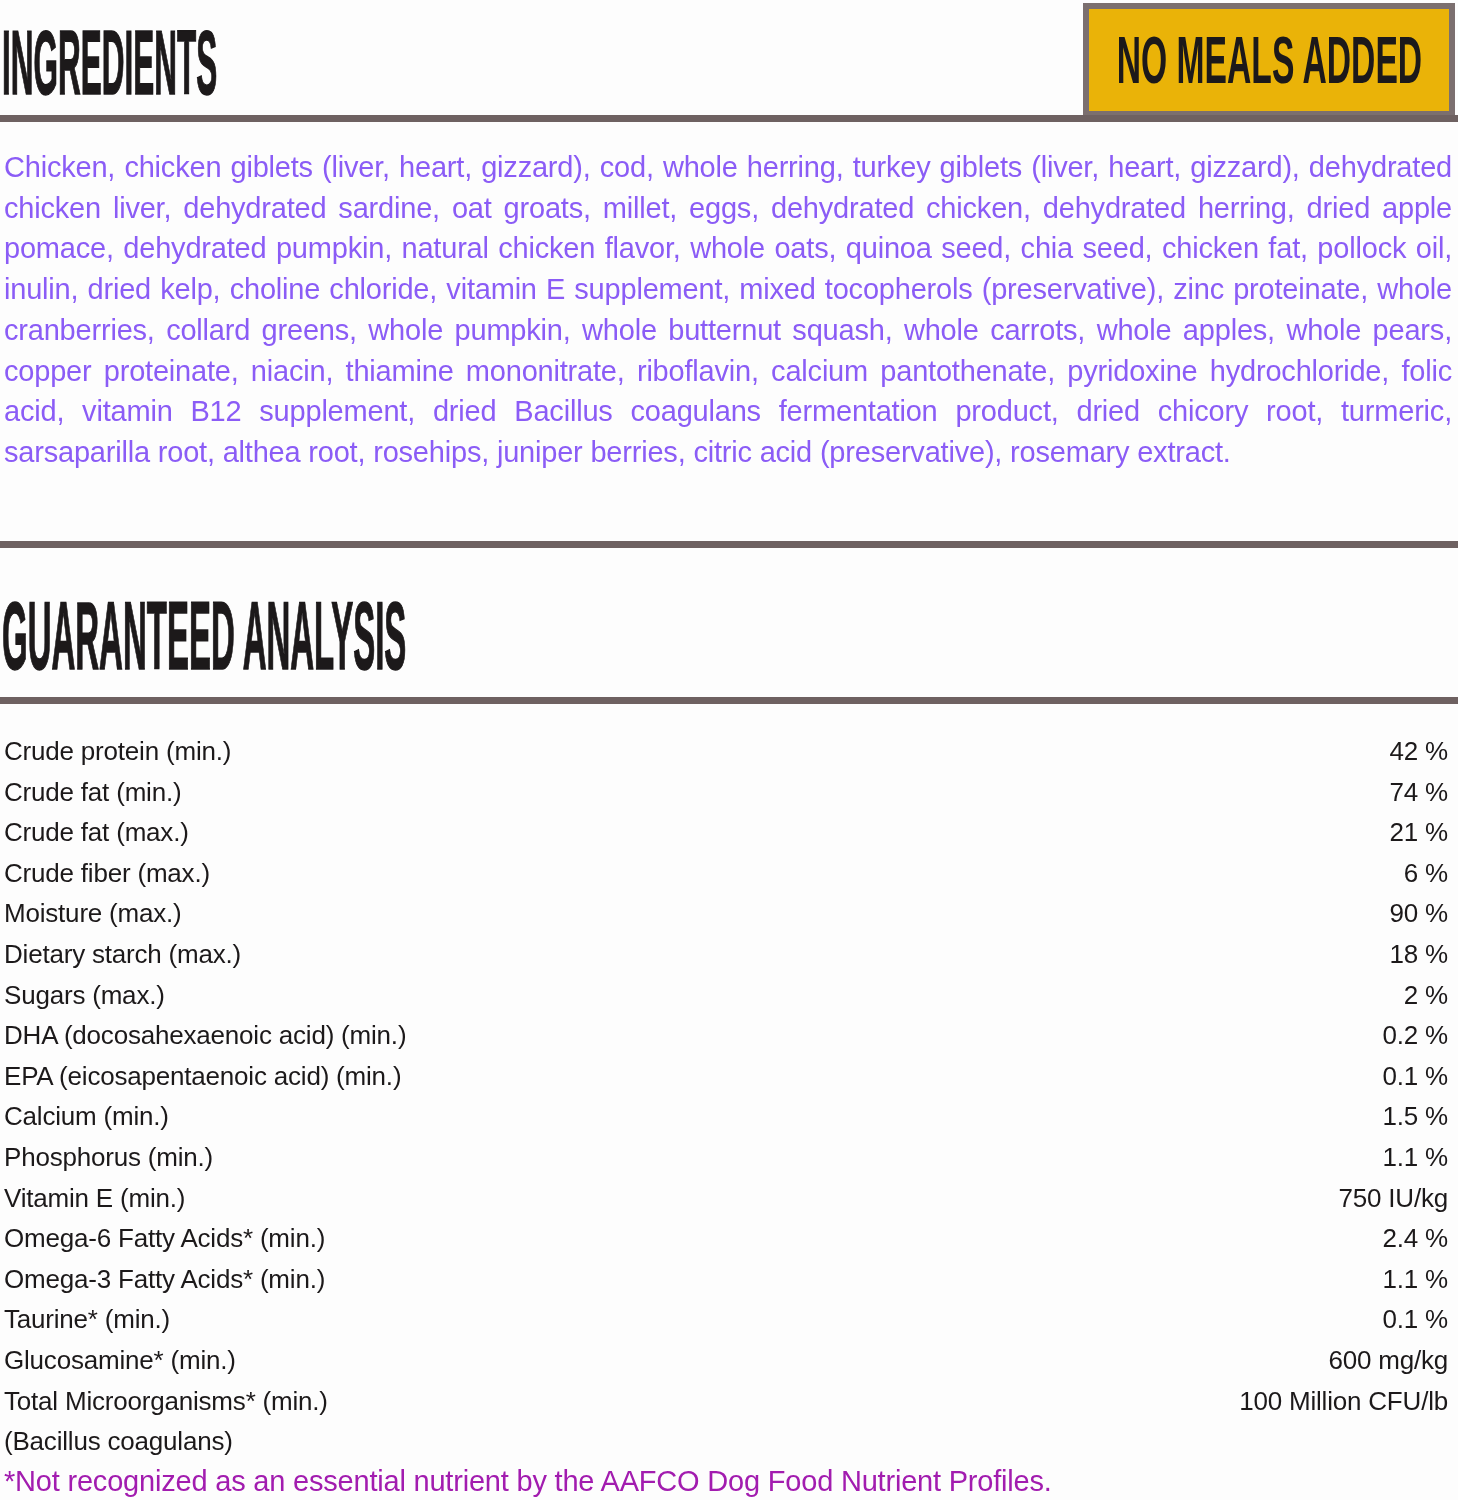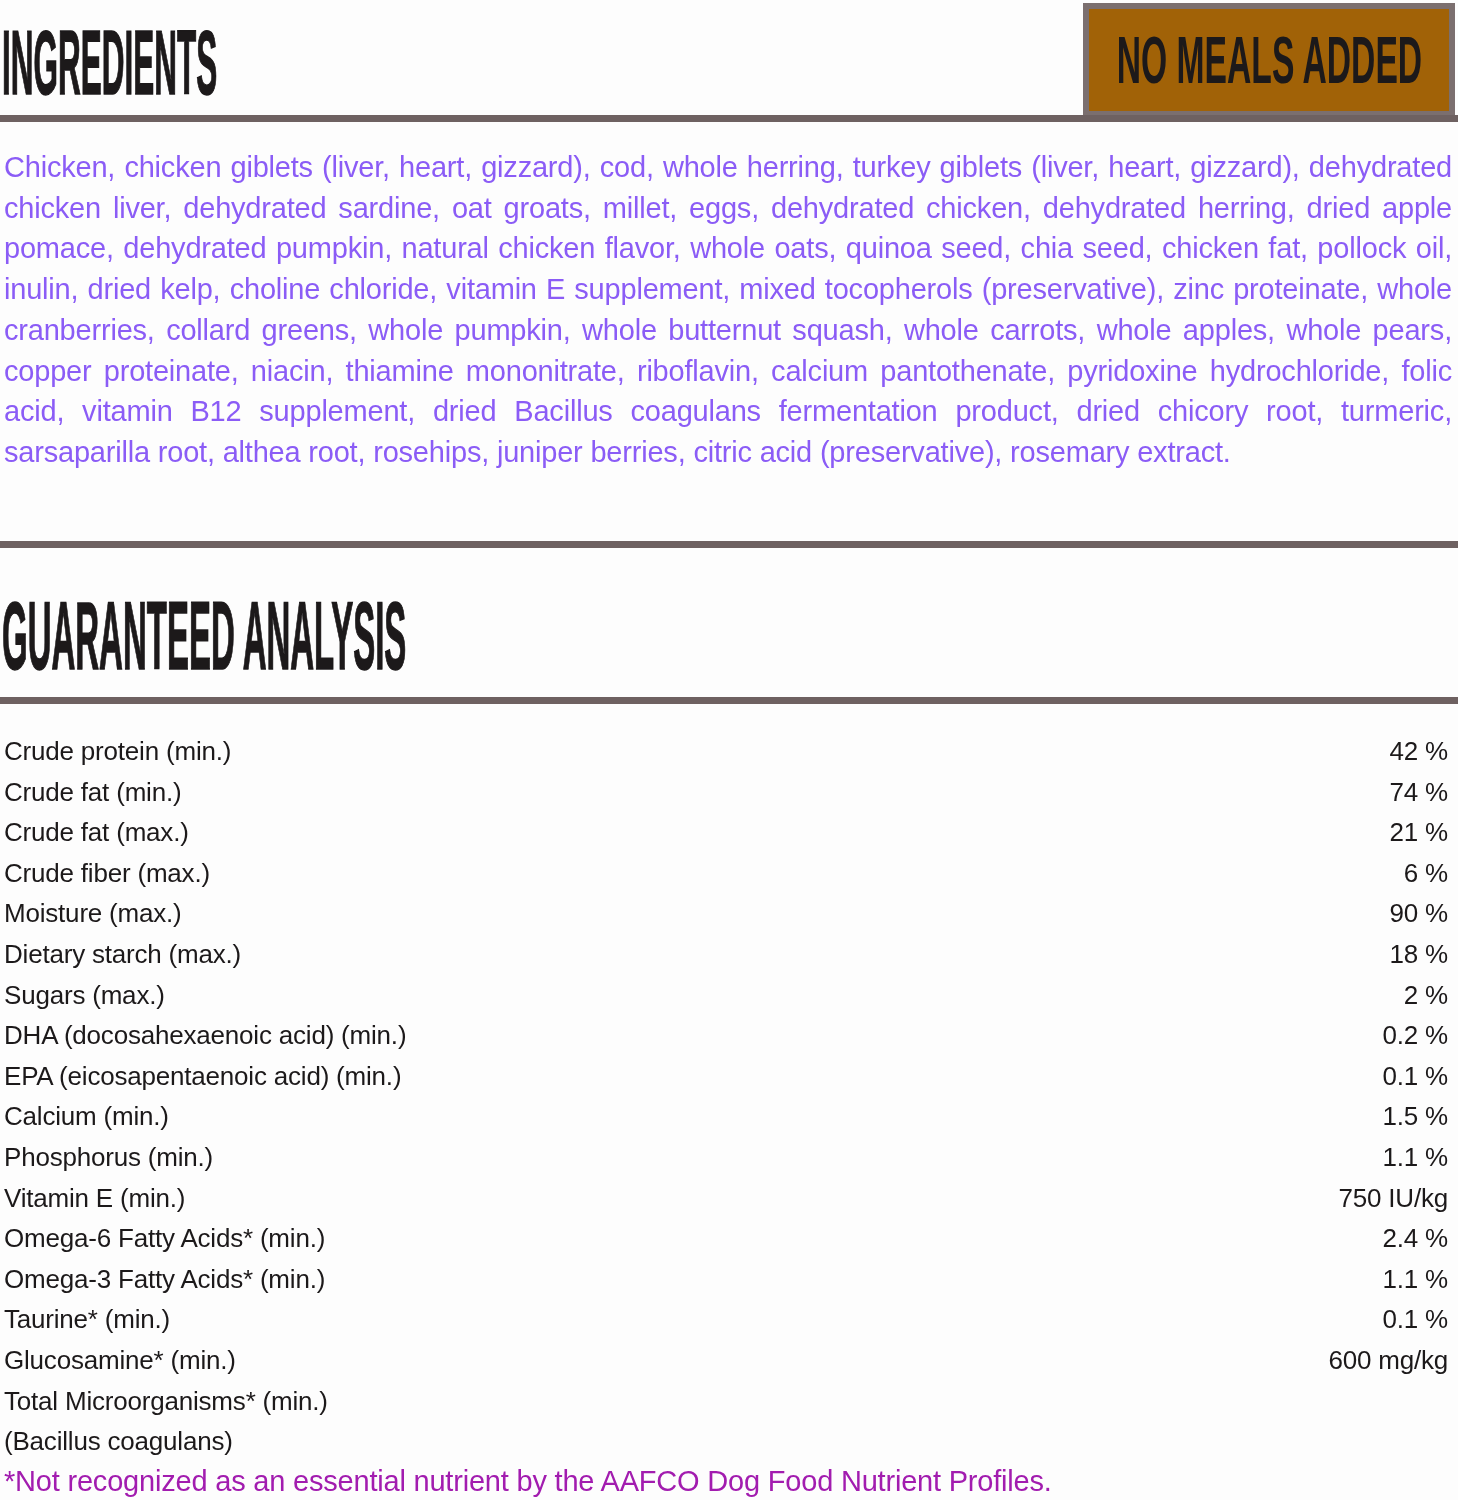--- a/index.html
+++ b/index.html
@@ -42,21 +42,21 @@
     position: absolute;
     top: 3px;
     left: 1083px;
     width: 372px;
     height: 114px;
     border: 6px solid #7b6f6f;
     box-sizing: border-box;
     display: flex;
     align-items: center;
     justify-content: center;
-    background: #a16207;
+    background: #eab308;
   }
   .badge-text {
     font-size: 66px;
     font-weight: bold;
     white-space: nowrap;
     transform: scaleX(0.51);
     transform-origin: 50% 50%;
     letter-spacing: 0px;
     color: #1c191a;
   }
@@ -210,20 +210,21 @@
     <span class="ga-value">0.1 %</span>
   </div>
 
   <div class="ga-row">
     <span class="ga-label">Glucosamine* (min.)</span>
     <span class="ga-value">600 mg/kg</span>
   </div>
 
   <div class="ga-row">
     <span class="ga-label">Total Microorganisms* (min.)</span>
+    <span class="ga-value">100 Million CFU/lb</span>
   </div>
 
   <div class="ga-row">
     <span class="ga-label">(Bacillus coagulans)</span>
     <span class="ga-value"></span>
   </div>
 </div>
 
   <div class="footnote">*Not recognized as an essential nutrient by the AAFCO Dog Food Nutrient Profiles.</div>
 

